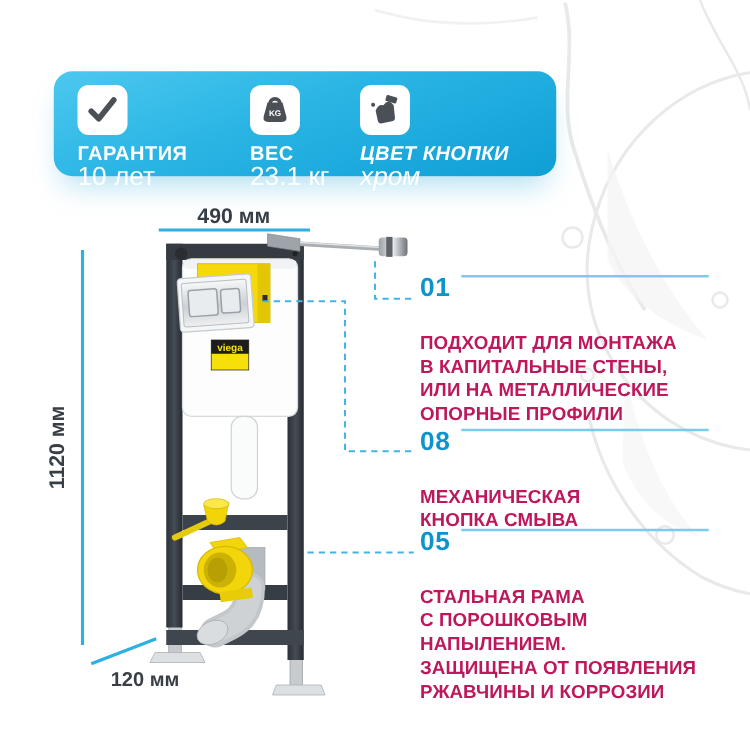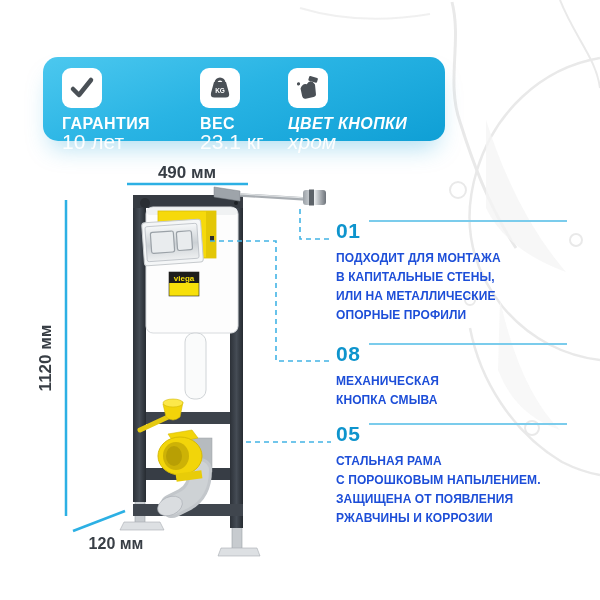--- a/index.html
+++ b/index.html
@@ -16,21 +16,21 @@
   .tile{width:40px;height:40px;border-radius:9px;background:#ffffff;
         display:flex;align-items:center;justify-content:center;}
   .btitle{margin-top:7px;color:#ffffff;font-size:16px;font-weight:bold;letter-spacing:.4px;line-height:17px;}
   .bvalue{margin-top:2px;color:#ffffff;font-size:21px;line-height:16px;opacity:.97;}
   
   .callout{position:absolute;left:336px;width:231px;z-index:3;}
   .c1b{top:220px;}.c2b{top:343px;}.c3b{top:423px;}
   .chead{display:flex;align-items:flex-start;height:24px;}
   .cnum{font-size:21px;font-weight:bold;color:#0e94cd;line-height:22px;letter-spacing:.5px;}
   .crule{flex:1;height:2px;background:#7bccec;margin-left:9px;margin-bottom:4px;}
-  .ctext{margin-top:5px;font-size:12px;line-height:19px;font-weight:bold;color:#1d4ed8;
+  .ctext{margin-top:21px;font-size:15px;line-height:19px;font-weight:bold;color:#be185d;
          white-space:pre-line;letter-spacing:.1px;}
 </style>
 </head>
 <body>
 
 <div class="stage">
 
   <svg class="scene" width="600" height="600" viewBox="0 0 600 600">
     <defs>
       <linearGradient id="chromeGrad" x1="0" y1="0" x2="0" y2="1">

